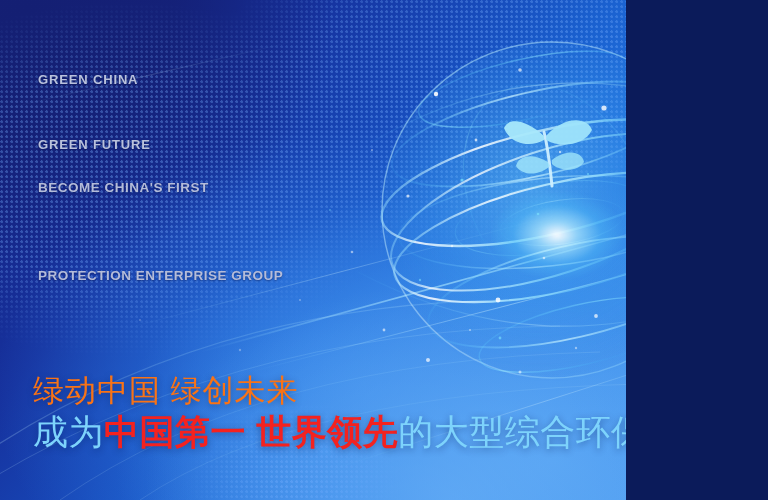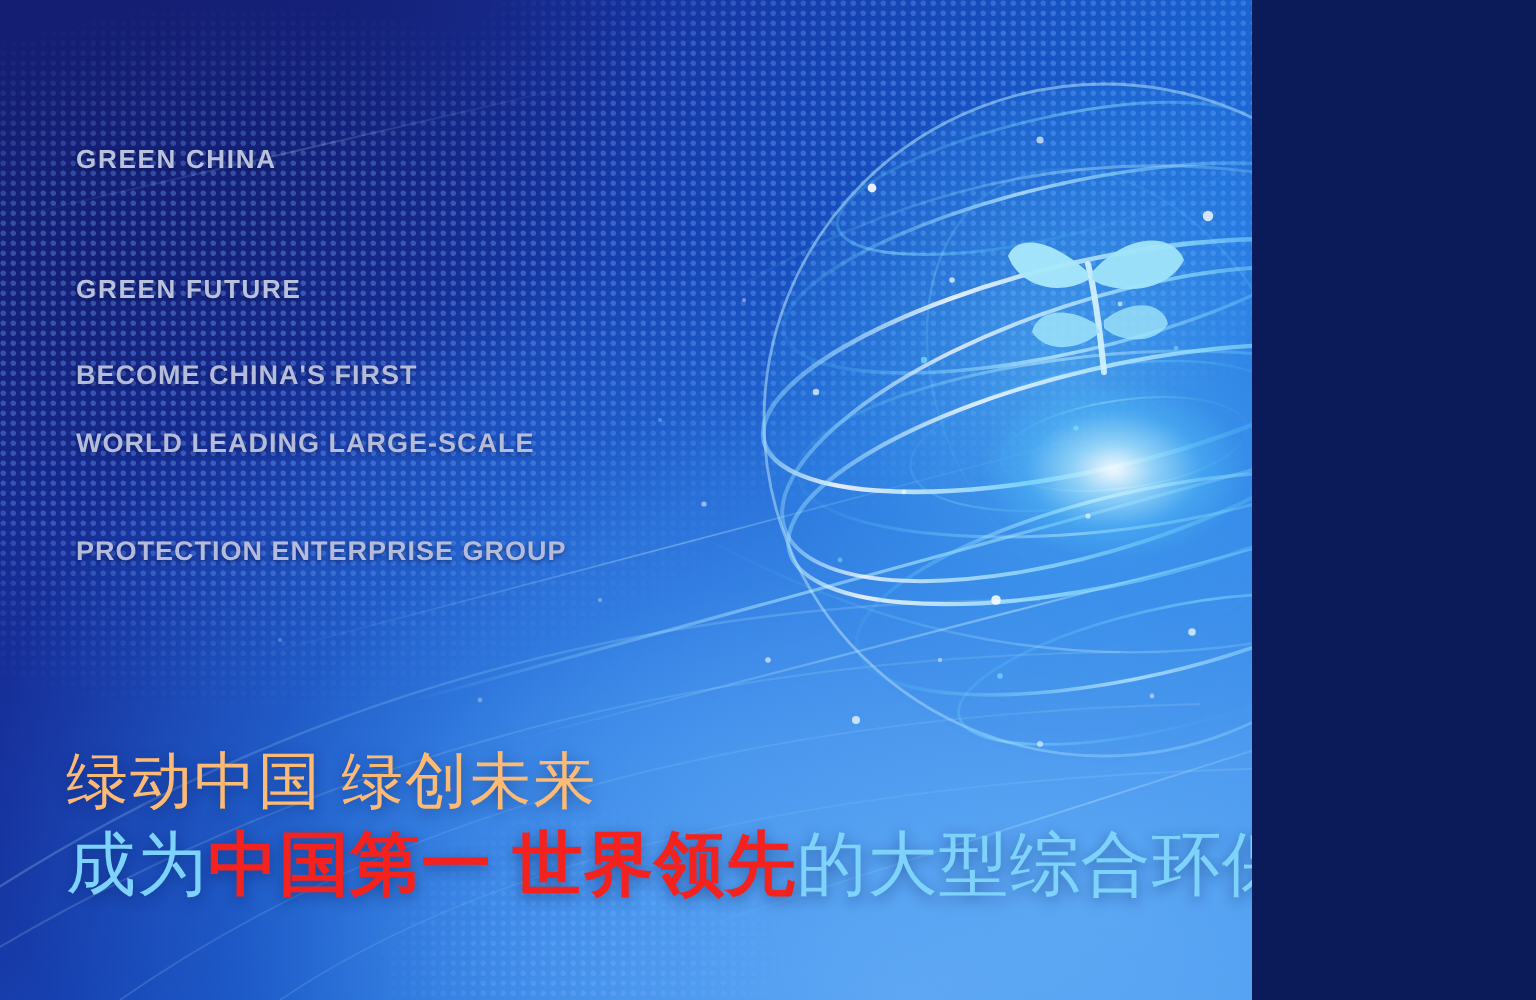--- a/index.html
+++ b/index.html
@@ -120,21 +120,21 @@
   }
   .slogan.s1 { top: 180px; }
   .slogan.s2 { top: 214px; }
   .slogan.s3 { top: 241px; }
   .slogan.s4 { top: 268px; }
 
   .headline-1 {
     position: absolute;
     left: 33px;
     top: 370px;
-    color: #fdba74;
+    color: #f97316;
     font-size: 31px;
     font-weight: 400;
     letter-spacing: 1px;
     white-space: nowrap;
     text-shadow: 0 2px 7px rgba(6,26,86,0.45);
   }
   .headline-2 {
     position: absolute;
     left: 33px;
     top: 409px;
@@ -305,21 +305,20 @@
       <circle cx="420" cy="280" r="1.2" opacity="0.5"></circle>
       <circle cx="660" cy="226" r="1.5" opacity="0.55"></circle>
       <circle cx="330" cy="210" r="1.0" opacity="0.4"></circle>
     </g>
   </svg>
 
   <div class="eyebrow l1">GREEN CHINA</div>
   <div class="eyebrow l2">GREEN FUTURE</div>
 
   <div class="slogan s1">BECOME CHINA'S FIRST</div>
-  <div class="slogan s2">WORLD LEADING LARGE-SCALE</div>
   <div class="slogan s4">PROTECTION ENTERPRISE GROUP</div>
 
   <div class="headline-1">绿动中国 绿创未来</div>
   <div class="headline-2">
     <span class="plain">成为</span><span class="accent">中国第一 世界领先</span><span class="plain">的大型综合环保企业集团</span>
   </div>
 
 </div>
 
 </body></html>

